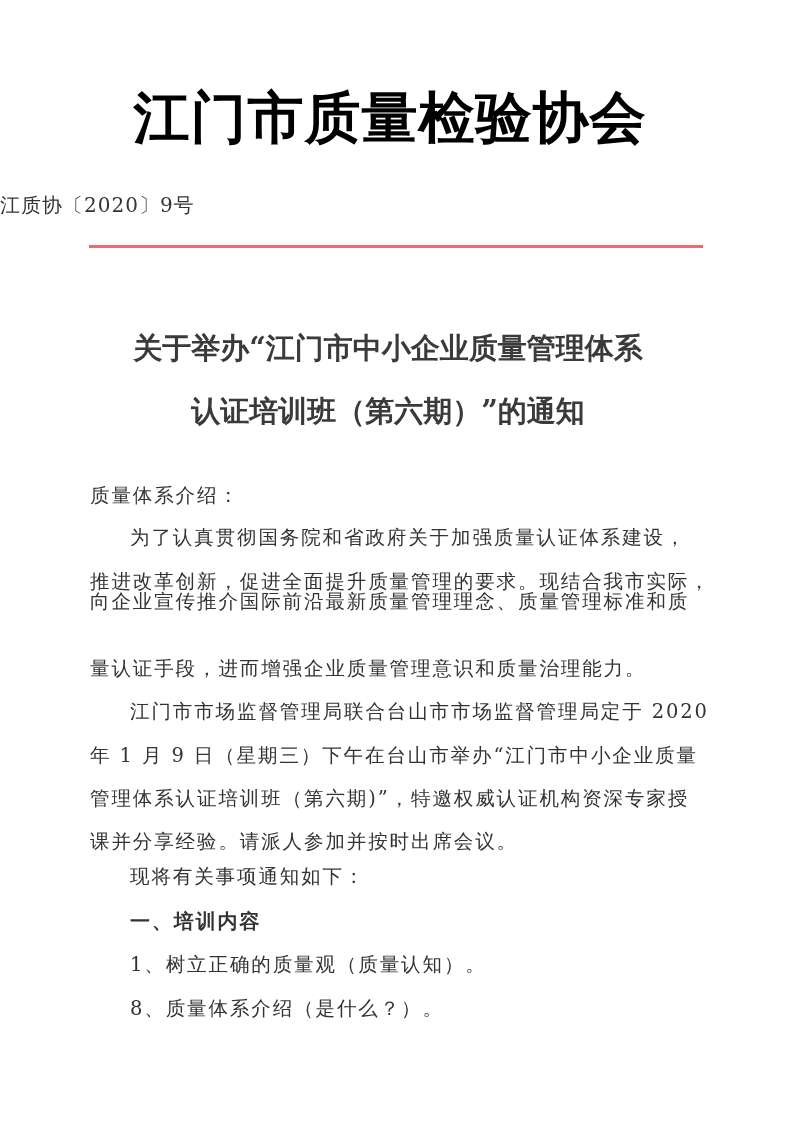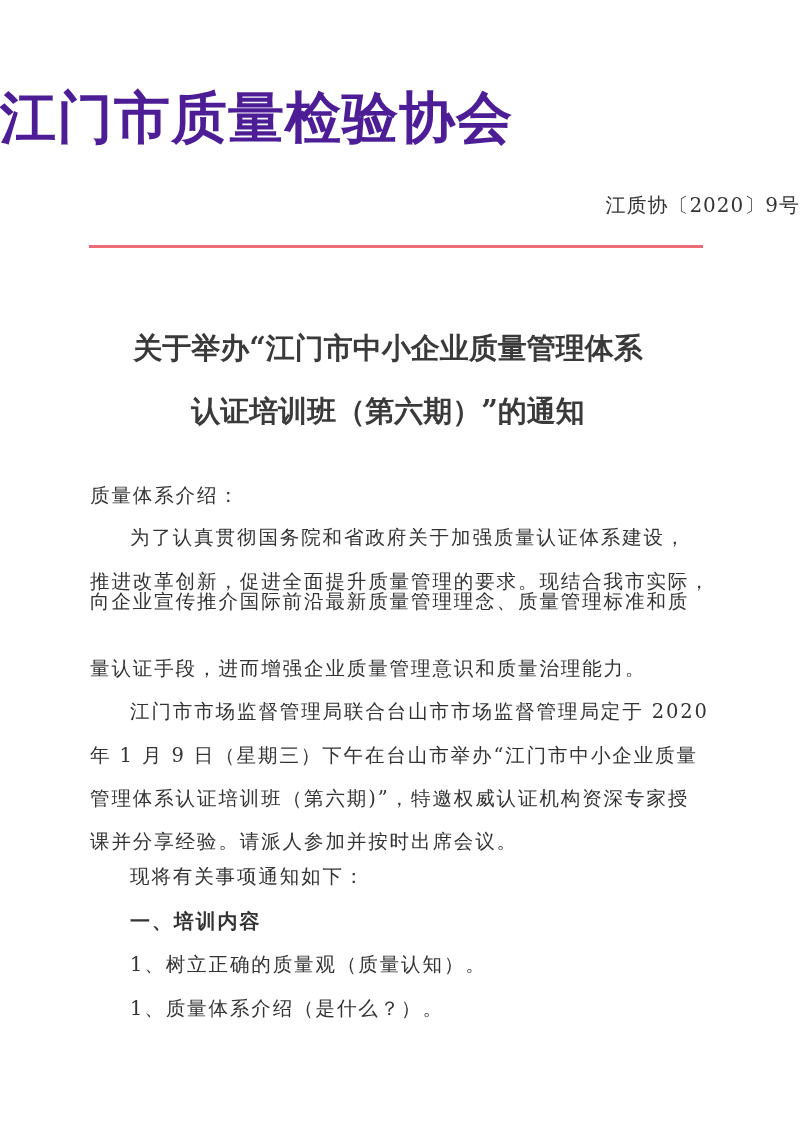--- a/index.html
+++ b/index.html
@@ -1,26 +1,26 @@
 <!DOCTYPE html>
 <html><head>
   <meta charset="utf-8">
   <style>
     html, body { margin: 0; padding: 0; }
     body {
       width: 800px; height: 1131px; background: #ffffff; position: relative; overflow: hidden;
       font-family: "DejaVu Serif", "Liberation Serif", serif; color: #333;
     }
     .header-title {
-      position: absolute; left: 0; width: 780px; top: 82px; text-align: left;
+      position: absolute; left: 0; width: 780px; top: 82px; text-align: center;
       font-family: "DejaVu Serif", serif; font-weight: bold; font-size: 56px; letter-spacing: 1px;
-      color: #4c1d95; line-height: 70px;
+      color: #000000; line-height: 70px;
     }
     .doc-number {
-      position: absolute; left: 0; width: 800px; top: 192px; text-align: right;
+      position: absolute; left: 0; width: 800px; top: 192px; text-align: left;
       font-size: 20px; color: #333; letter-spacing: 1px;
     }
     .red-rule {
       position: absolute; left: 89px; top: 245px; width: 614px; height: 3px; background: #ee6a76;
     }
     .notice-title {
       position: absolute; left: 0; width: 776px; text-align: center;
       font-family: "DejaVu Serif", serif; font-weight: bold; font-size: 29px; color: #3a3a3a;
       line-height: 36px;
     }
@@ -52,13 +52,13 @@
 
 <div class="line indent" style="top:698px;">江门市市场监督管理局联合台山市市场监督管理局定于 2020</div>
 <div class="line" style="top:742px;">年 1 月 9 日（星期三）下午在台山市举办“江门市中小企业质量</div>
 <div class="line" style="top:785px;">管理体系认证培训班（第六期)”，特邀权威认证机构资深专家授</div>
 <div class="line" style="top:828px;">课并分享经验。请派人参加并按时出席会议。</div>
 
 <div class="line indent" style="top:863px;">现将有关事项通知如下：</div>
 
 <div class="line indent heading" style="top:907px;">一、培训内容</div>
 <div class="line indent" style="top:951px;">1、树立正确的质量观（质量认知）。</div>
-<div class="line indent" style="top:995px;">1、质量体系介绍（是什么？）。</div>
+<div class="line indent" style="top:995px;">8、质量体系介绍（是什么？）。</div>
 
 </body></html>

